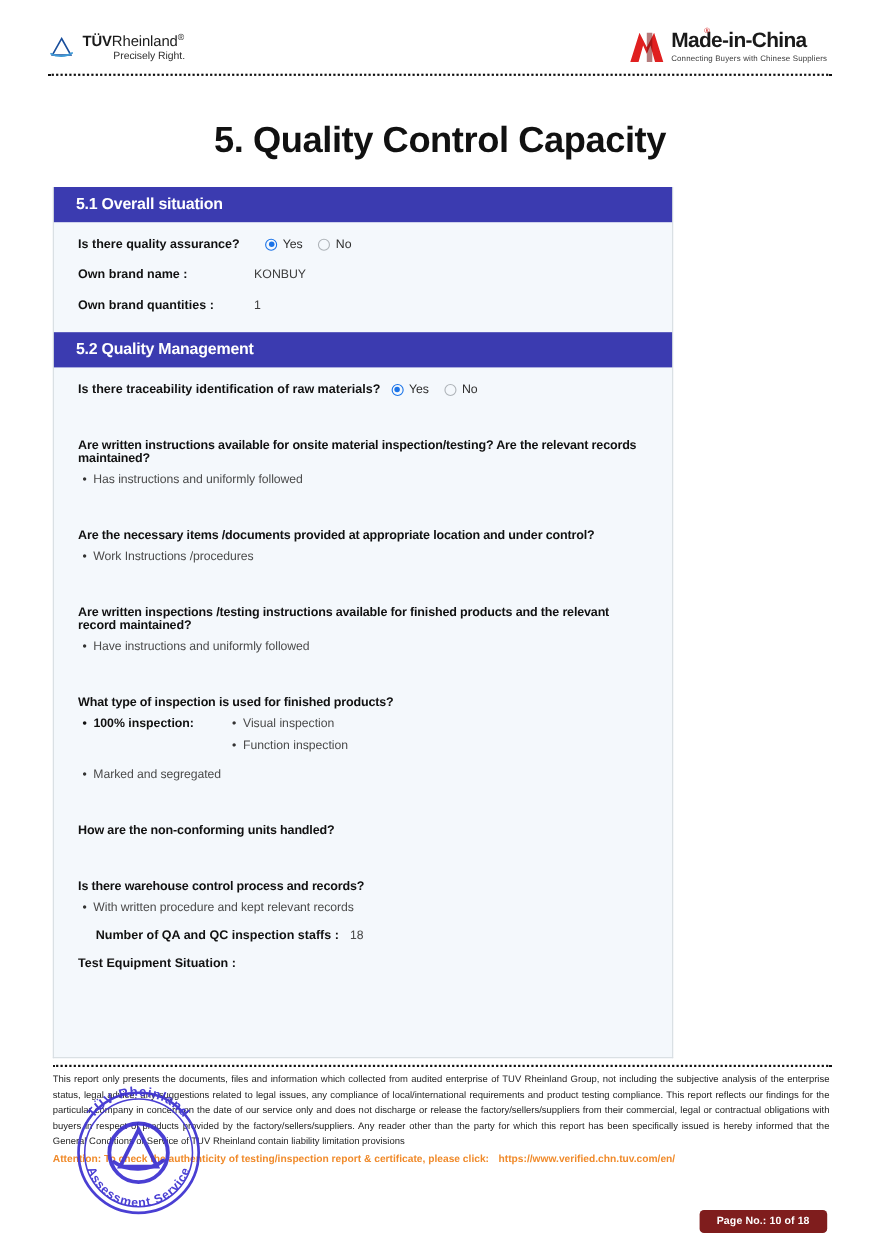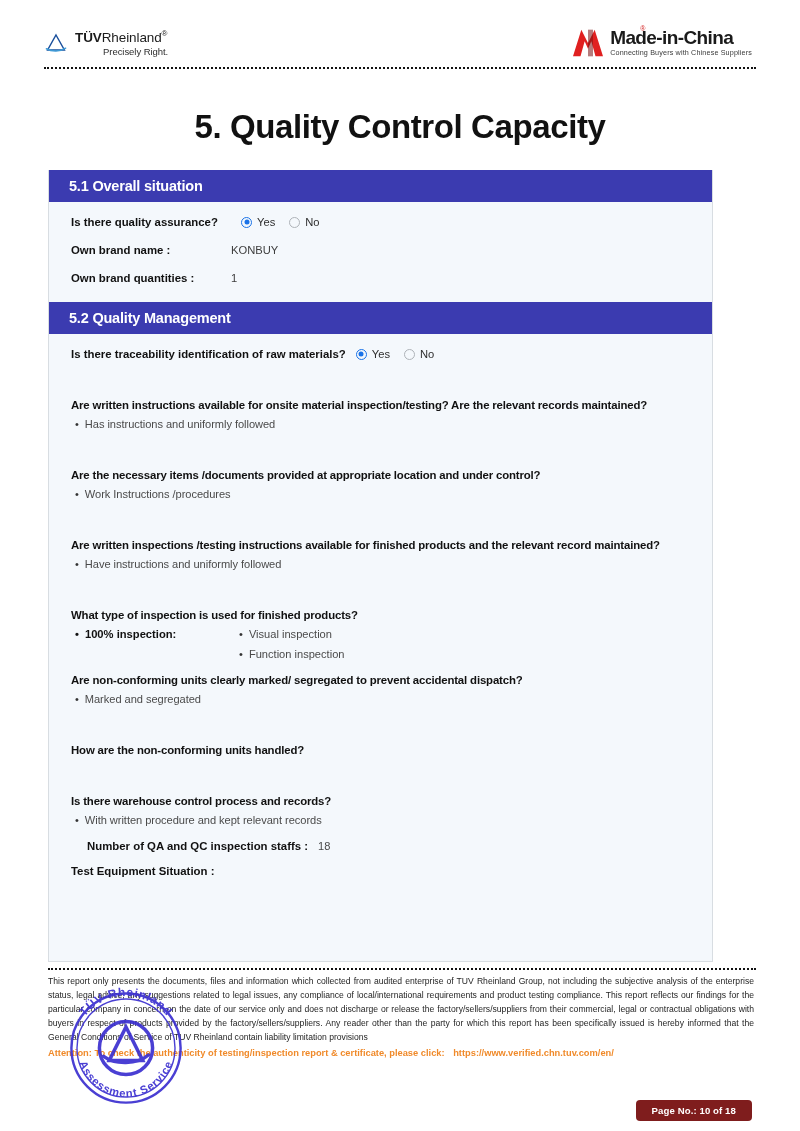--- a/index.html
+++ b/index.html
@@ -96,21 +96,21 @@
     font-size: 33px;
     font-weight: bold;
     color: #111;
     letter-spacing: -0.4px;
   }
 
   
   .card {
     position: absolute;
     left: 48px; top: 170px;
-    width: 665px;
+    width: 564px;
     height: 792px;
     background: #f4f8fc;
     border-left: 1px solid #d8dde2;
     border-right: 1px solid #d8dde2;
     border-bottom: 1px solid #d8dde2;
     box-sizing: border-box;
   }
 
   .section-bar {
     background: #3b3bb0;
@@ -200,21 +200,20 @@
     font-size: 11.4px;
     font-weight: bold;
     color: #111;
     margin-bottom: 13px;
   }
 
   .insp-grid {
     display: flex;
     align-items: flex-start;
     padding-left: 4px;
-    gap: 28px;
   }
   .insp-key {
     font-size: 11.2px;
     font-weight: bold;
     color: #111;
     width: 136px;
     flex: none;
   }
   .insp-key::before {
     content: "\2022";
@@ -389,21 +388,20 @@
       <div class="insp-grid">
         <span class="insp-key">100% inspection:</span>
         <span class="insp-vals">
           <span class="insp-val">Visual inspection</span>
           <span class="insp-val">Function inspection</span>
         </span>
       </div>
     </div>
 
     <div class="qa-block" style="margin-top:14px;">
-      <div class="qa-question">Are non-conforming units clearly marked/ segregated to prevent accidental dispatch?</div>
       <div class="qa-answer">Marked and segregated</div>
     </div>
 
     <div class="qa-block">
       <div class="qa-question">How are the non-conforming units handled?</div>
     </div>
 
     <div class="qa-block">
       <div class="qa-question">Is there warehouse control process and records?</div>
       <div class="qa-answer">With written procedure and kept relevant records</div>

